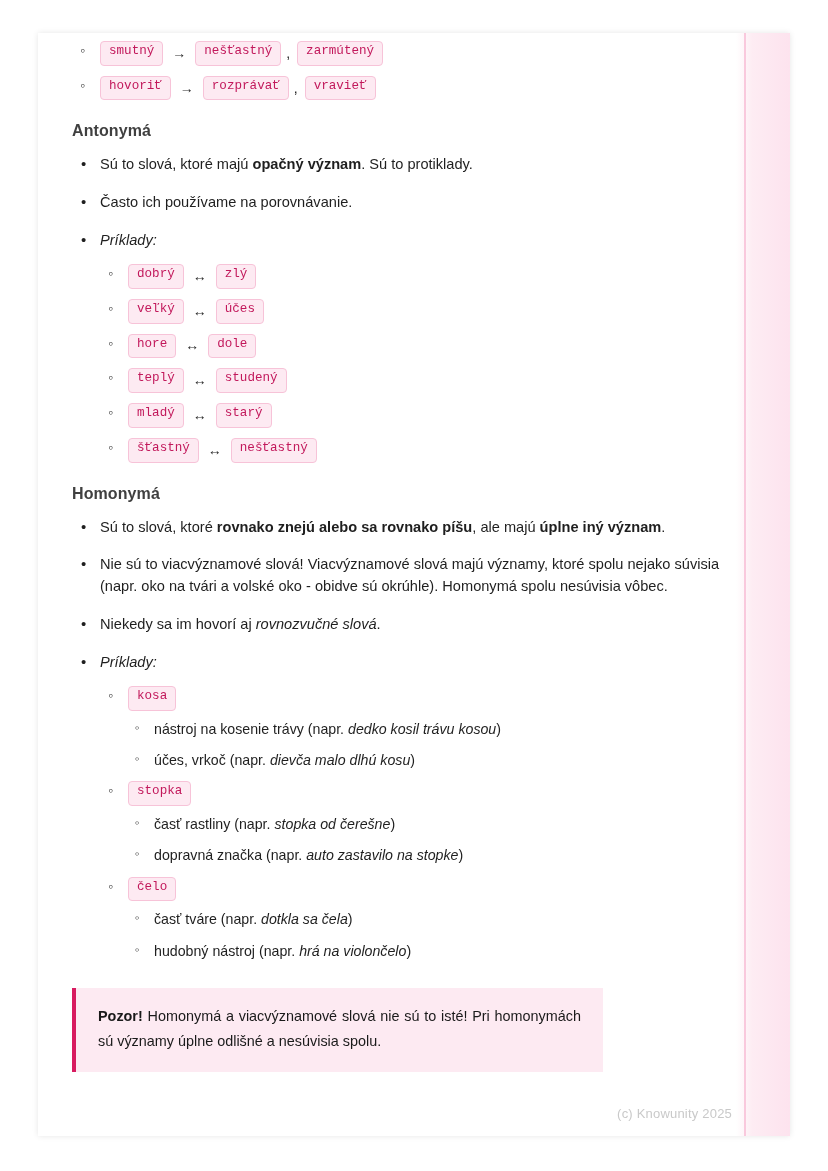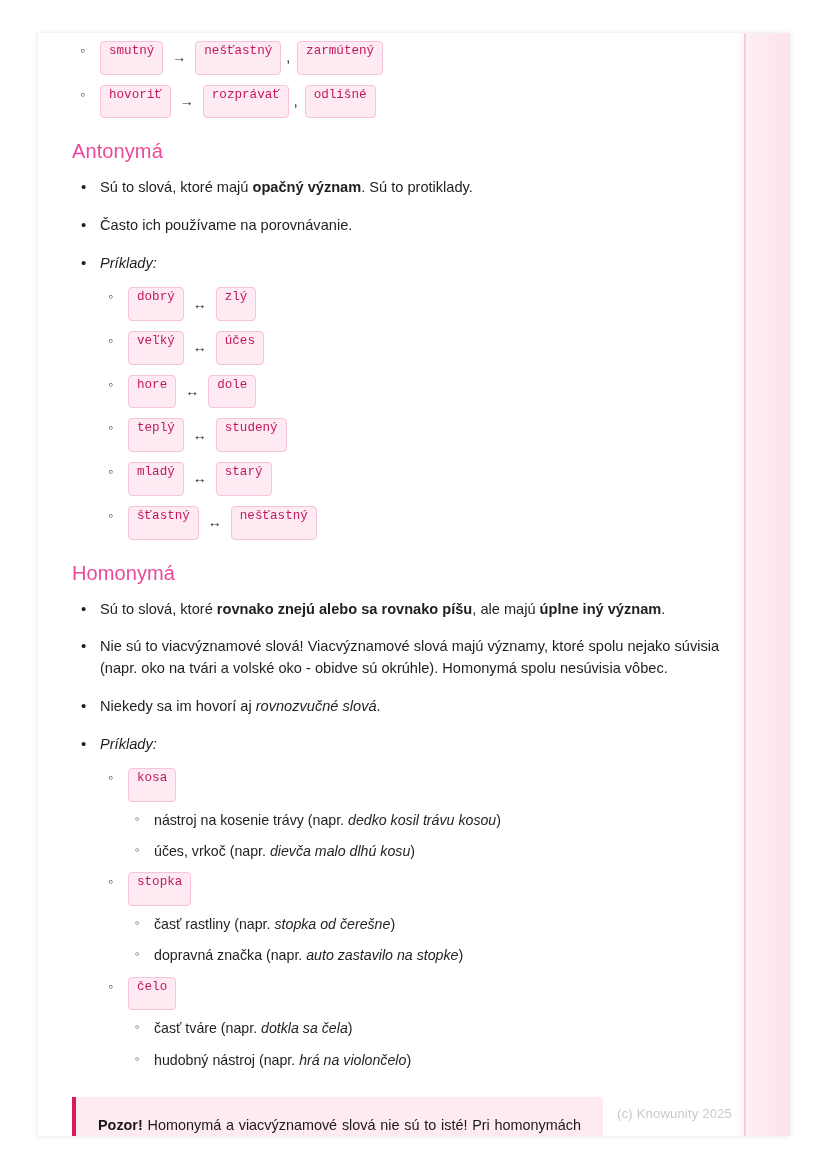--- a/index.html
+++ b/index.html
@@ -42,23 +42,23 @@
     width: 2px;
     background: #f9c9dd;
   }
   .content {
     position: relative;
     padding: 8px 60px 0 34px;
     box-sizing: border-box;
     width: 752px;
   }
   h2 {
-    color: #ec4899;
-    font-size: 20px;
-    font-weight: normal;
+    color: #404040;
+    font-size: 16px;
+    font-weight: bold;
     margin: 22px 0 14px 0;
     letter-spacing: .1px;
   }
   ul.lvl1 {
     list-style: none;
     margin: 0;
     padding: 0;
   }
   ul.lvl1 > li {
     position: relative;
@@ -118,21 +118,21 @@
   }
   .sub-block { margin-bottom: 16px; }
   .code {
     display: inline-block;
     font-family: "Liberation Mono", monospace;
     font-size: 12.6px;
     color: #c2185b;
     background: #fdeaf2;
     border: 1px solid #f7c3d8;
     border-radius: 4px;
-    padding: 2px 8px 14px 8px;
+    padding: 2px 8px 5px 8px;
     line-height: 1.25;
     vertical-align: middle;
   }
   .arrow {
     display: inline-block;
     margin: 0 5px;
     font-size: 14px;
     color: #2a2a2a;
     vertical-align: middle;
   }
@@ -181,21 +181,21 @@
         <span class="arrow">→</span>
         <span class="code">nešťastný</span>
         <span class="comma">,</span>
         <span class="code">zarmútený</span>
       </li>
       <li class="top-pair">
         <span class="code">hovoriť</span>
         <span class="arrow">→</span>
         <span class="code">rozprávať</span>
         <span class="comma">,</span>
-        <span class="code">odlišné</span>
+        <span class="code">vravieť</span>
       </li>
     </ul>
 
     <h2>Antonymá</h2>
 
     <ul class="lvl1">
       <li>
         <span>Sú to slová, ktoré majú </span><span class="bold">opačný význam</span><span>. Sú to protiklady.</span>
       </li>
       <li>

